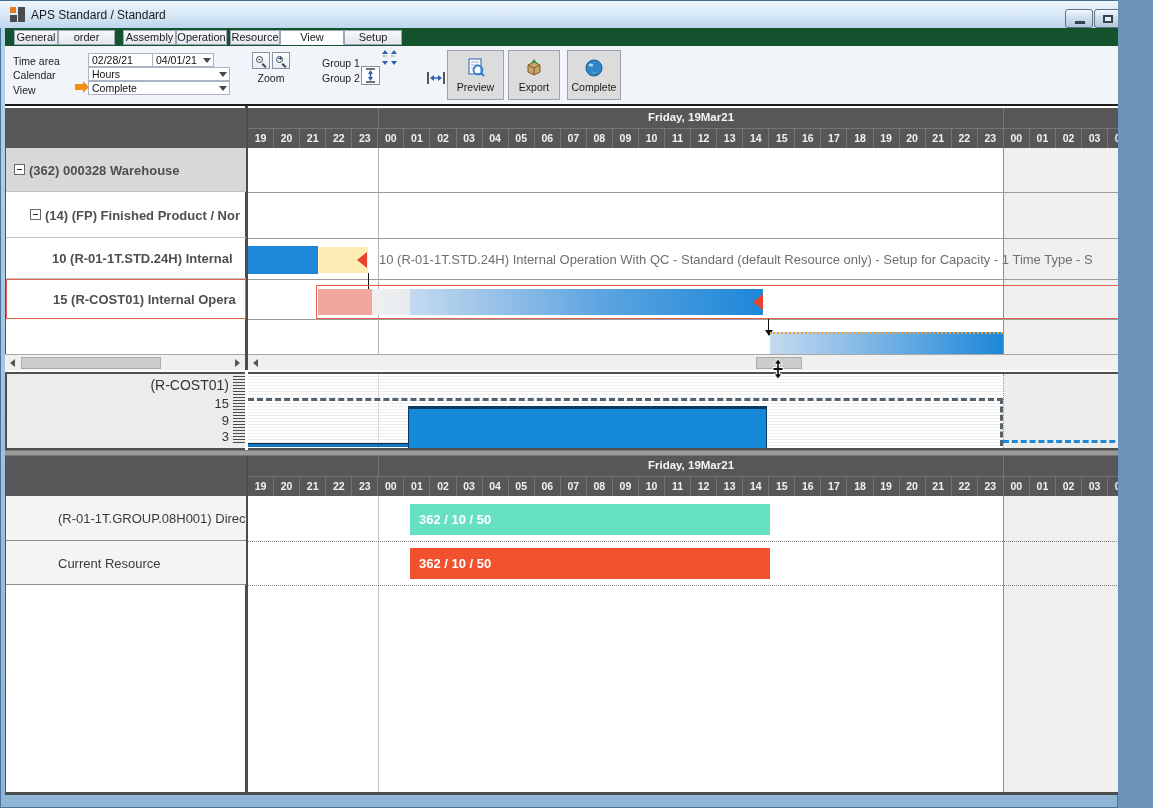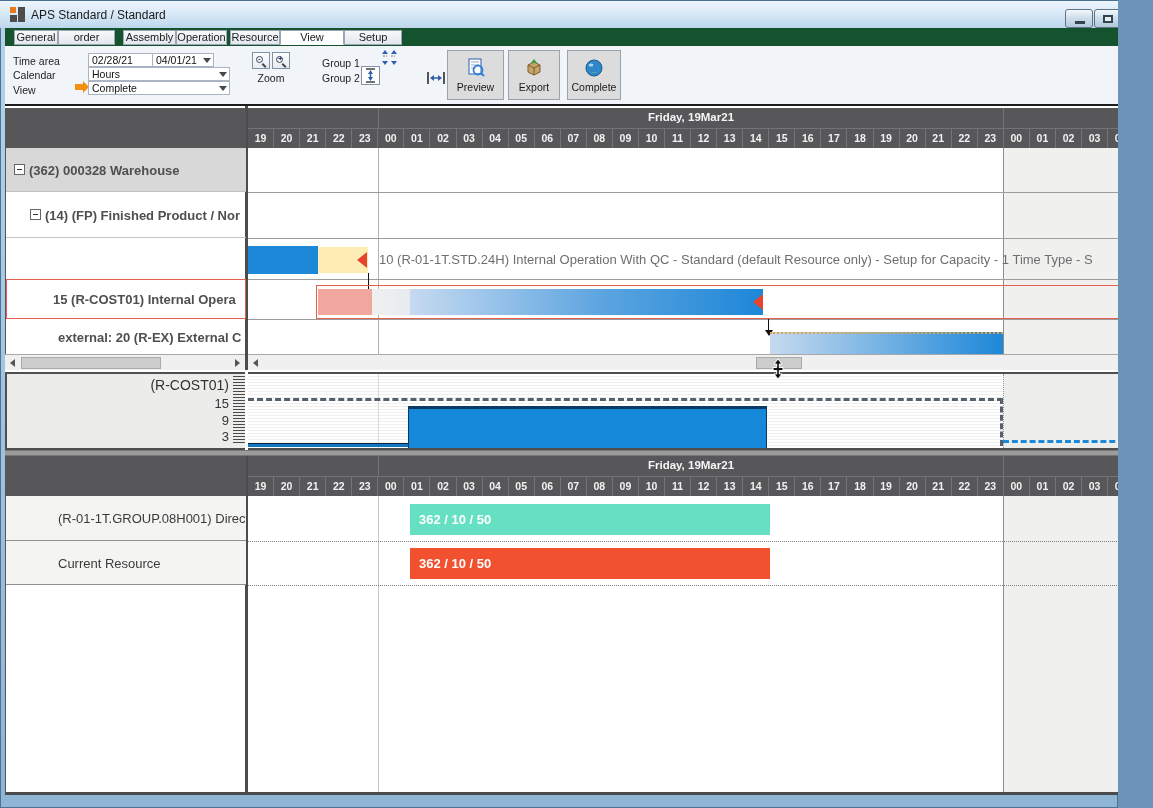--- a/index.html
+++ b/index.html
@@ -238,25 +238,25 @@
               <div class="minus"></div>
             </div>
           <div class="lbl" style="left:23px;">(362) 000328 Warehouse</div>
         </div>
         <div class="trow" style="top:84px;height:46px;">
           <div class="expander" style="left:24px;">
               <div class="minus"></div>
             </div>
           <div class="lbl" style="left:39px;">(14) (FP) Finished Product / Nor</div>
         </div>
+        <div class="trow" style="top:130px;height:41px;">
+          <div class="lbl" style="left:46px;">10 (R-01-1T.STD.24H) Internal</div>
+        </div>
         <div class="trow selrow" style="top:171px;height:40px;">
           <div class="lbl" style="left:46px;">15 (R-COST01) Internal Opera</div>
-        </div>
-        <div class="trow" style="top:211px;height:35px;border-bottom:none;">
-          <div class="lbl" style="left:52px;">external: 20 (R-EX) External C</div>
         </div>
       </div>
 
       <div class="hscroll" style="left:0;top:248px;width:240px;">
         <div class="sb-btn" style="left:1px;">
             <div class="tri l" style="left:4px;top:3px;"></div>
           </div>
         <div class="sb-thumb" style="left:16px;width:140px;"></div>
         <div class="sb-btn" style="right:1px;">
             <div class="tri r" style="left:5px;top:3px;"></div>

